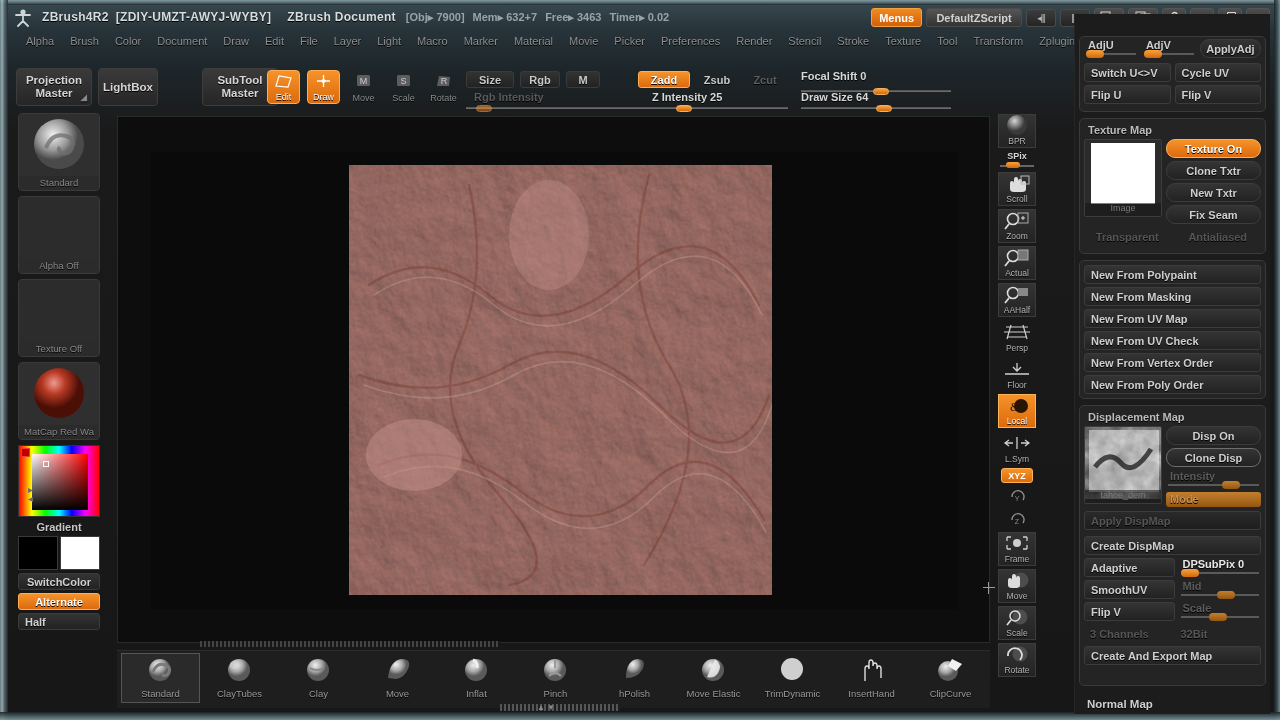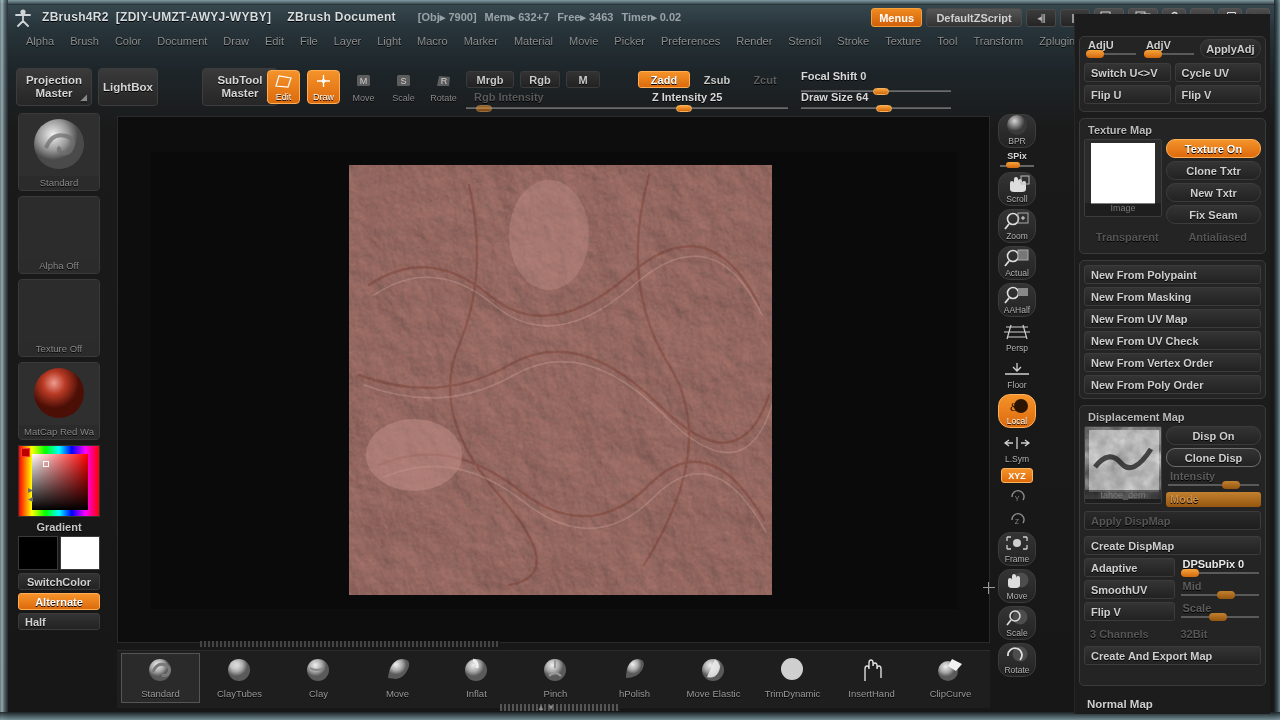--- a/index.html
+++ b/index.html
@@ -123,21 +123,21 @@
   .terr { position:absolute; inset:0; }
   #cursor { position:absolute; left:832px; top:430px; width:12px; height:12px; }
   #cursor:before,#cursor:after{content:'';position:absolute;background:#9a9a9a;}
   #cursor:before{left:0;top:5px;width:12px;height:1px;}
   #cursor:after{left:5px;top:0;width:1px;height:12px;}
 
   
   #rightbar { position:absolute; left:998px; top:114px; width:40px; }
   .rb-item { width:38px; margin-bottom:3px; display:flex; flex-direction:column;
              align-items:center; }
-  .rb-box { width:38px; height:34px; border:1px solid #3c3c3c; border-radius:12px;
+  .rb-box { width:38px; height:34px; border:1px solid #3c3c3c; border-radius:0;
             background:linear-gradient(180deg,#343434,#232323);
             display:flex; flex-direction:column; align-items:center; justify-content:flex-end;
             position:relative; overflow:hidden; }
   .rb-box.on { background:linear-gradient(180deg,#f5932a,#dd6a0c); border-color:#ffb25c; }
   .rb-box.plain { border:none; background:transparent; }
   .rb-lbl { font-size:8.5px; color:#b5b5b5; text-shadow:0 1px 0 #000; padding-bottom:1px; }
   .rb-box.on .rb-lbl { color:#fff; }
   .rb-gl { flex:1; width:100%; display:flex; align-items:center; justify-content:center; }
   .rb-free { font-size:9px; color:#d8d8d8; font-weight:bold; text-shadow:0 1px 0 #000; }
   .rb-small { width:38px; height:20px; display:flex; align-items:center; justify-content:center; }
@@ -213,21 +213,21 @@
   <div id="titlebar">
     <div id="logo">
       <svg width="22" height="20" viewBox="0 0 22 20">
         <circle cx="11" cy="5" r="2.6" fill="#cfd4d8"></circle>
         <path d="M4 8 L18 8 M11 8 L11 14 M11 14 L6 19 M11 14 L16 19" stroke="#cfd4d8" stroke-width="1.8" fill="none" stroke-linecap="round"></path>
       </svg>
     </div>
     <span class="title-txt" style="margin-left:8px">ZBrush4R2</span>
     <span class="title-txt" style="margin-left:7px">[ZDIY-UMZT-AWYJ-WYBY]</span>
     <span class="title-txt" style="margin-left:16px">ZBrush Document</span>
-    <span class="title-dim" style="margin-left:22px">[Obj▸ 7900]</span>
+    <span class="title-dim" style="margin-left:10px">[Obj▸ 7900]</span>
     <span class="title-dim" style="margin-left:8px">Mem▸ 632+7</span>
     <span class="title-dim" style="margin-left:8px">Free▸ 3463</span>
     <span class="title-dim" style="margin-left:8px">Timer▸ 0.02</span>
   </div>
 
   <div id="tb-right">
     <div class="tb-btn accent">Menus</div>
     <div class="tb-btn zs">DefaultZScript</div>
     <div class="tb-slider-btn">◂|||</div>
     <div class="tb-slider-btn">|||▸</div>
@@ -345,21 +345,21 @@
     <div class="tool-sq off" style="left:411px; top:4px; background:transparent; border:none;">
       <div class="tool-gl">
         <svg width="19" height="15" viewBox="0 0 19 15">
             <path d="M3 12 L5 2 L16 3 L15 12 Z" fill="#5d5d5d"></path>
             <text x="10" y="10" font-size="9" fill="#cfcfcf" text-anchor="middle" font-family="Liberation Sans">R</text>
           </svg>
       </div>
       <span class="lbl">Rotate</span>
     </div>
 
-    <div class="mini-btn" style="left:450px; top:5px; width:48px;">Mrgb</div>
+    <div class="mini-btn" style="left:450px; top:5px; width:48px;">Size</div>
     <div class="mini-btn" style="left:504px; top:5px; width:40px;">Rgb</div>
     <div class="mini-btn" style="left:550px; top:5px; width:34px;">M</div>
 
     <div class="slider-row" style="left:450px; top:26px; width:190px;">
       <span class="slider-label dim" style="left:8px">Rgb Intensity</span>
       <div class="slider-track" style="width:190px"></div>
       <div class="slider-knob" style="left:10px; opacity:.55"></div>
     </div>
 
     <div class="mini-btn on" style="left:622px; top:5px; width:52px;">Zadd</div>

